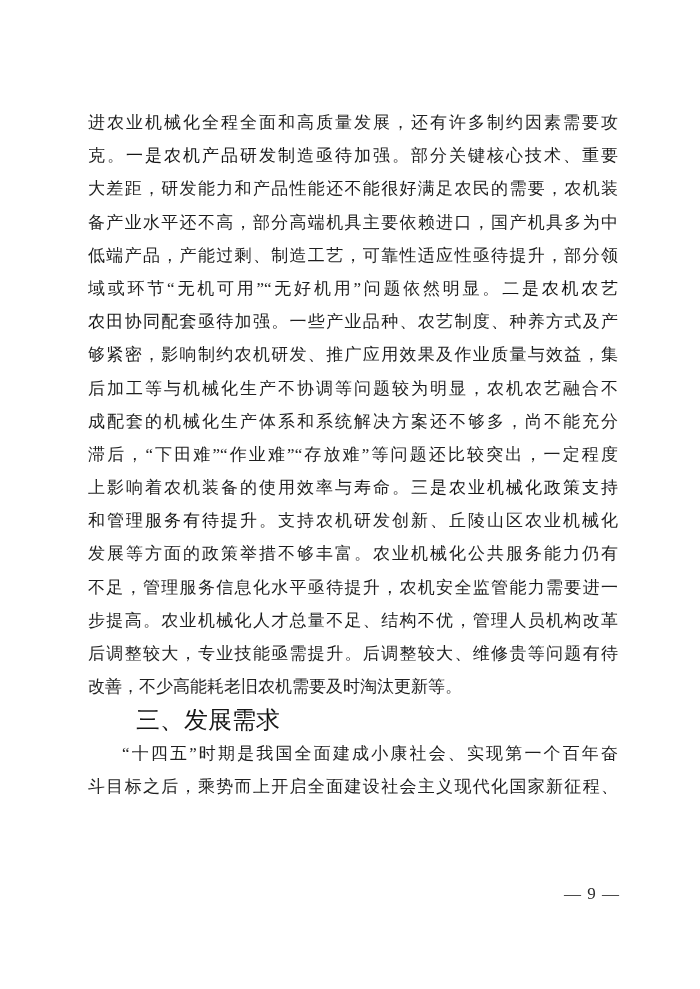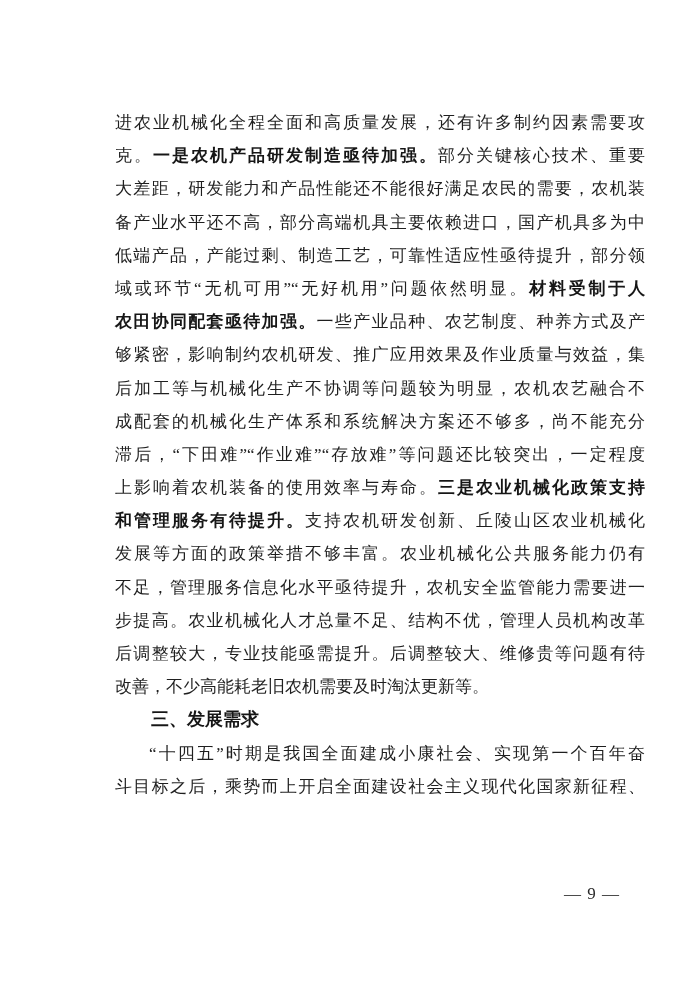--- a/index.html
+++ b/index.html
@@ -15,46 +15,45 @@
     color: #1f1f1f;
     font-family: "Liberation Serif", "DejaVu Serif", serif;
     overflow: hidden;
   }
   .text-block {
     position: absolute;
     left: 88px;
     top: 106px;
     width: 530px;
     font-size: 17px;
-    margin-left: 27px;
   }
   .line {
     height: 33.2px;
     line-height: 33.2px;
     white-space: normal;
   }
   .line.just {
     text-align: justify;
     text-align-last: justify;
   }
   .line.plain {
     text-align: right;
     text-align-last: left;
   }
   .line.indent {
     text-indent: 2em;
   }
   .line b {
-    font-weight: bold;
+    font-weight: normal;
     font-family: "Liberation Sans", "DejaVu Sans", sans-serif;
     color: #161616;
   }
   .line.heading {
     font-weight: bold;
-    font-size: 18px;
+    font-size: 24px;
   }
   .line.heading b {
     font-family: "Liberation Sans", "DejaVu Sans", sans-serif;
   }
   .page-number {
     position: absolute;
     top: 884px;
     right: 80px;
     font-size: 17px;
     color: #2a2a2a;
@@ -65,21 +64,21 @@
 </head>
 <body>
 
 <div class="page">
   <div class="text-block">
       <div class="line just"><span>进农业机械化全程全面和高质量发展，还有许多制约因素需要攻</span></div>
       <div class="line just"><span>克。</span><b>一是农机产品研发制造亟待加强。</b><span>部分关键核心技术、重要</span></div>
       <div class="line just"><span>大差距，研发能力和产品性能还不能很好满足农民的需要，农机装</span></div>
       <div class="line just"><span>备产业水平还不高，部分高端机具主要依赖进口，国产机具多为中</span></div>
       <div class="line just"><span>低端产品，产能过剩、制造工艺，可靠性适应性亟待提升，部分领</span></div>
-      <div class="line just"><span>域或环节“无机可用”“无好机用”问题依然明显。</span><b>材料受制于人</b></div>
+      <div class="line just"><span>域或环节“无机可用”“无好机用”问题依然明显。</span><b>二是农机农艺</b></div>
       <div class="line just"><b>农田协同配套亟待加强。</b><span>一些产业品种、农艺制度、种养方式及产</span></div>
       <div class="line just"><span>够紧密，影响制约农机研发、推广应用效果及作业质量与效益，集</span></div>
       <div class="line just"><span>后加工等与机械化生产不协调等问题较为明显，农机农艺融合不</span></div>
       <div class="line just"><span>成配套的机械化生产体系和系统解决方案还不够多，尚不能充分</span></div>
       <div class="line just"><span>滞后，“下田难”“作业难”“存放难”等问题还比较突出，一定程度</span></div>
       <div class="line just"><span>上影响着农机装备的使用效率与寿命。</span><b>三是农业机械化政策支持</b></div>
       <div class="line just"><b>和管理服务有待提升。</b><span>支持农机研发创新、丘陵山区农业机械化</span></div>
       <div class="line just"><span>发展等方面的政策举措不够丰富。农业机械化公共服务能力仍有</span></div>
       <div class="line just"><span>不足，管理服务信息化水平亟待提升，农机安全监管能力需要进一</span></div>
       <div class="line just"><span>步提高。农业机械化人才总量不足、结构不优，管理人员机构改革</span></div>

